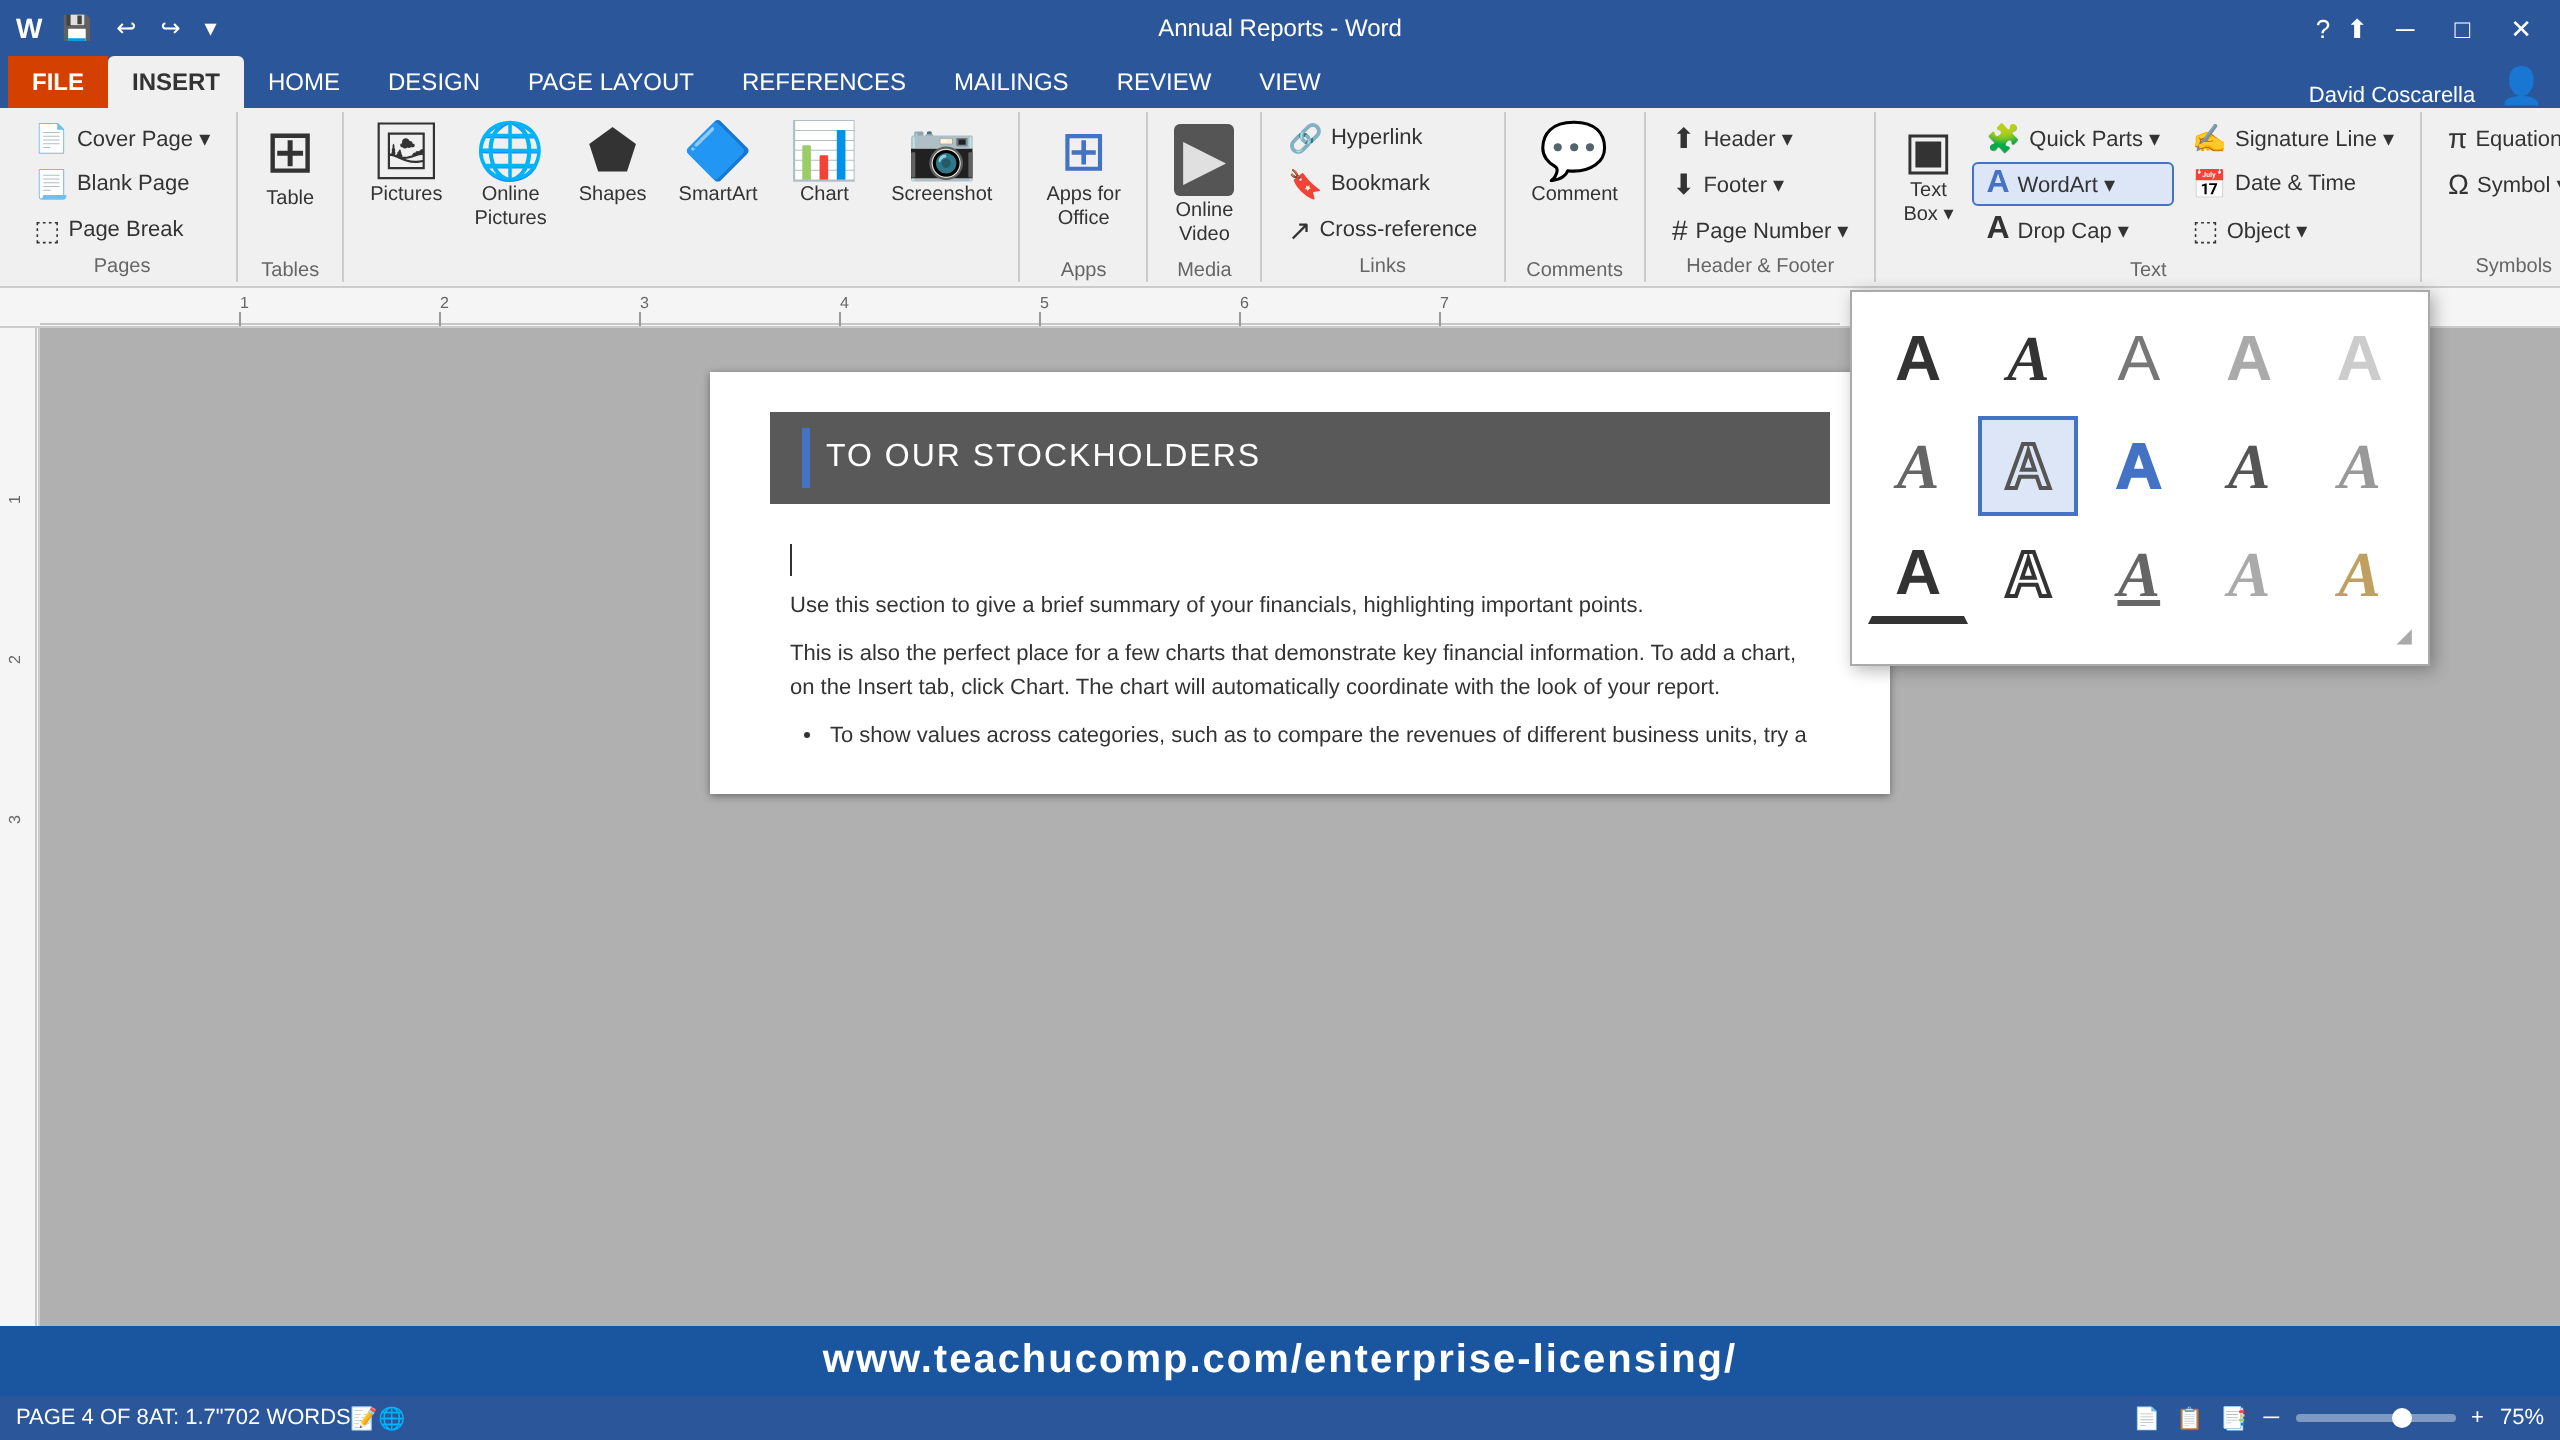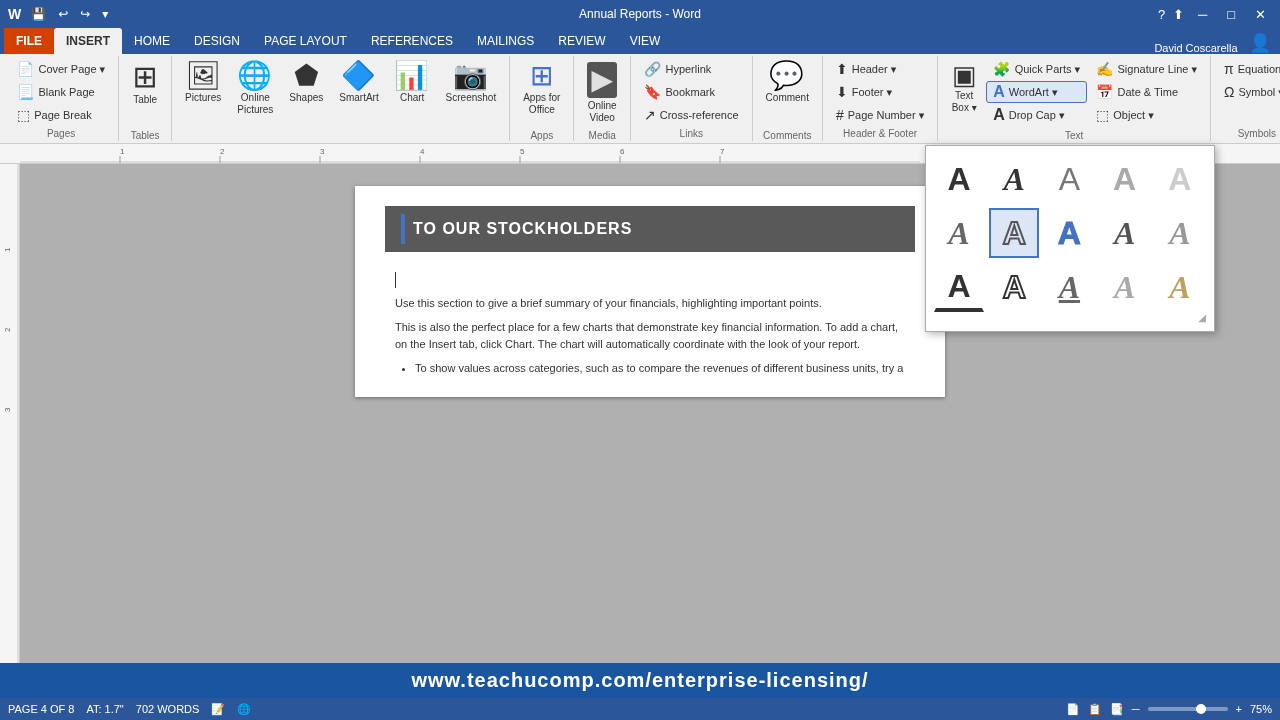--- a/index.html
+++ b/index.html
@@ -192,21 +192,21 @@
       font-size: 11px;
       color: #999;
       margin-bottom: 4px;
     }
     .page-gap { height: 12px; }
     .doc-heading {
       background: #595959;
       color: white;
       padding: 8px 16px;
       font-size: 16px;
-      font-weight: bold;
+      font-weight: normal;
       letter-spacing: 1px;
       margin: 0 -10px;
       display: flex;
       align-items: center;
     }
     .doc-heading::before {
       content: '';
       display: inline-block;
       width: 4px;
       height: 30px;
@@ -234,21 +234,21 @@
       display: flex;
       align-items: center;
       padding: 0 8px;
       font-size: 11px;
       justify-content: space-between;
       position: absolute;
       bottom: 0;
       left: 0;
       right: 0;
     }
-    .status-left { display: flex; gap: 12px; align-items: center; }
+    .status-left { display: flex; align-items: center; }
     .status-right { display: flex; gap: 8px; align-items: center; }
     .zoom-slider { width: 80px; height: 4px; background: rgba(255,255,255,0.4); border-radius: 2px; position: relative; cursor: pointer; }
     .zoom-thumb { width: 10px; height: 10px; background: white; border-radius: 50%; position: absolute; top: -3px; left: 60%; }
 
     
     #watermark {
       position: absolute;
       bottom: 22px;
       left: 0;
       right: 0;

